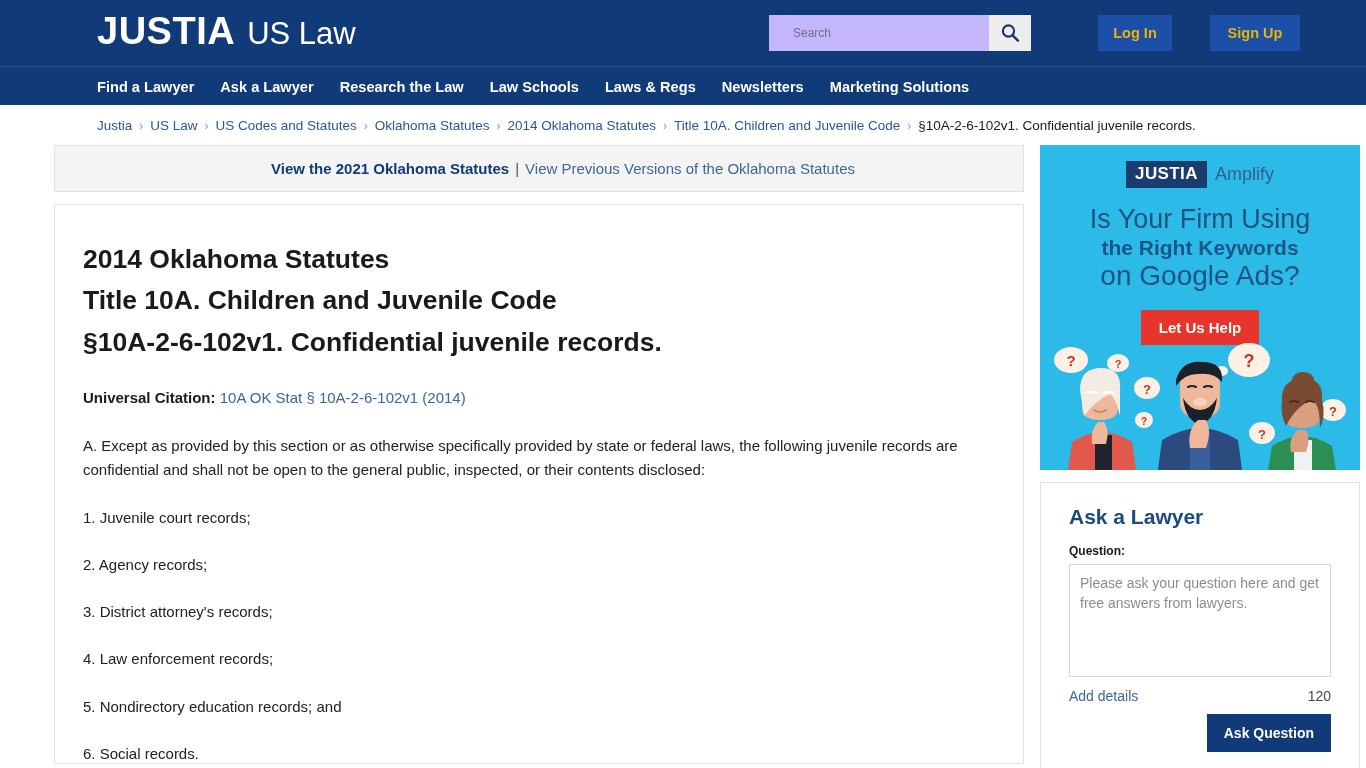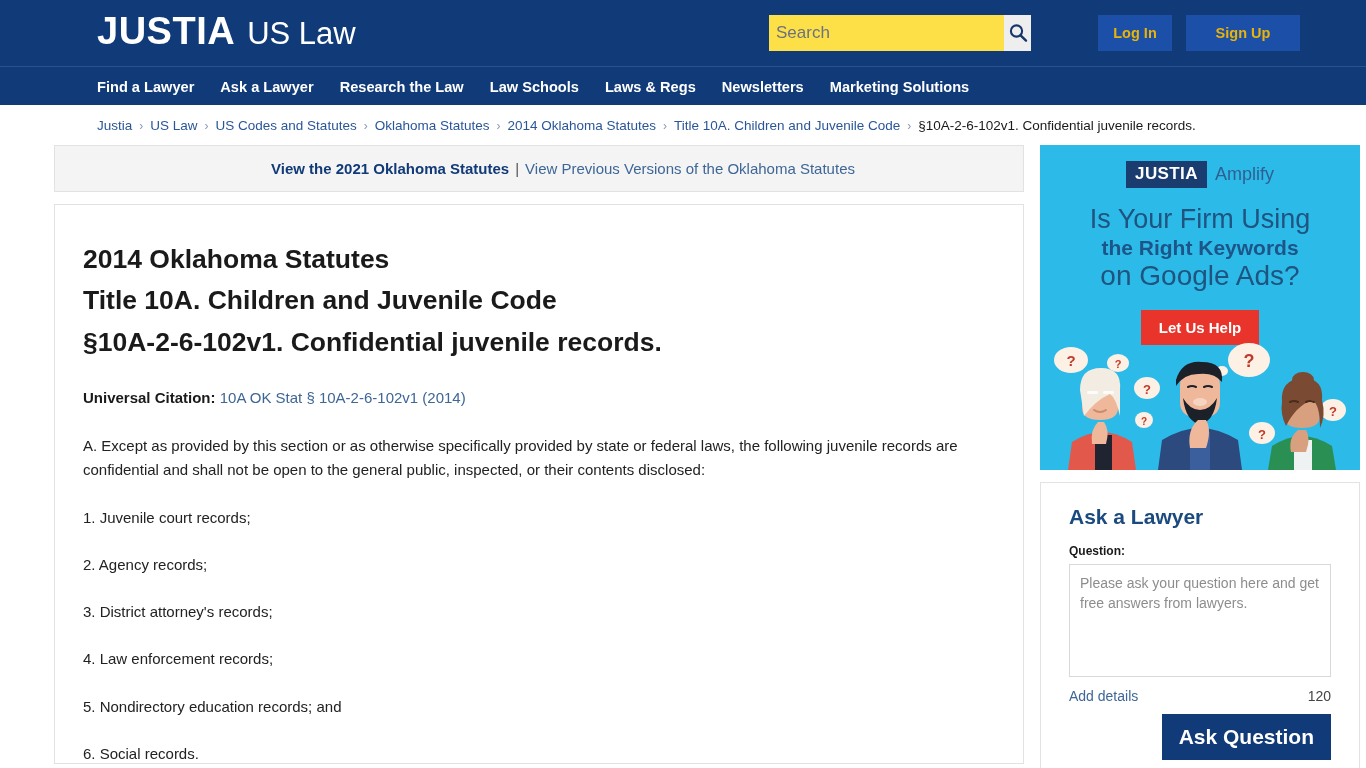--- a/index.html
+++ b/index.html
@@ -54,25 +54,25 @@
     width: 262px;
     height: 36px;
     background: #ffffff;
     display: flex;
     align-items: stretch;
   }
   .search-input {
     flex: 1;
     border: none;
     outline: none;
-    padding: 0 7px;
-    font-size: 17px;
+    padding: 0 24px;
+    font-size: 12px;
     color: #333;
     font-family: "Liberation Sans", sans-serif;
-    background: #fde047;
+    background: #c4b5fd;
   }
   .search-input::placeholder { color: #6b7280; }
   .search-btn {
     width: 42px;
     background: #eeeeee;
     border: none;
     cursor: pointer;
     display: flex;
     align-items: center;
     justify-content: center;
@@ -86,21 +86,21 @@
     background: #1b4fa8;
     color: #eab308;
     font-size: 14.5px;
     font-weight: bold;
     border: none;
     cursor: pointer;
     font-family: "Liberation Sans", sans-serif;
     display: flex; align-items: center; justify-content: center;
   }
   .btn-login { right: 161px; width: 74px; }
-  .btn-signup { right: 33px; width: 114px; }
+  .btn-signup { right: 33px; width: 90px; }
 
   
   .navbar {
     background: #103a78;
     border-top: 1px solid #2a5190;
     width: 100%;
     height: 39px;
   }
   .nav-inner {
     width: 1300px;
@@ -281,21 +281,21 @@
     align-items: baseline;
     margin-top: 7px;
   }
   .ask-details { font-size: 14px; color: #3e6697; cursor: pointer; text-decoration: none; }
   .ask-count { font-size: 14px; color: #444; }
   .ask-submit {
     display: block;
     margin: 10px 0 0 auto;
     background: #103a78;
     color: #ffffff;
-    font-size: 21px;
+    font-size: 14px;
     font-weight: bold;
     border: none;
     padding: 11px 17px;
     cursor: pointer;
     font-family: "Liberation Sans", sans-serif;
   }
 </style>
 </head>
 <body>
 

